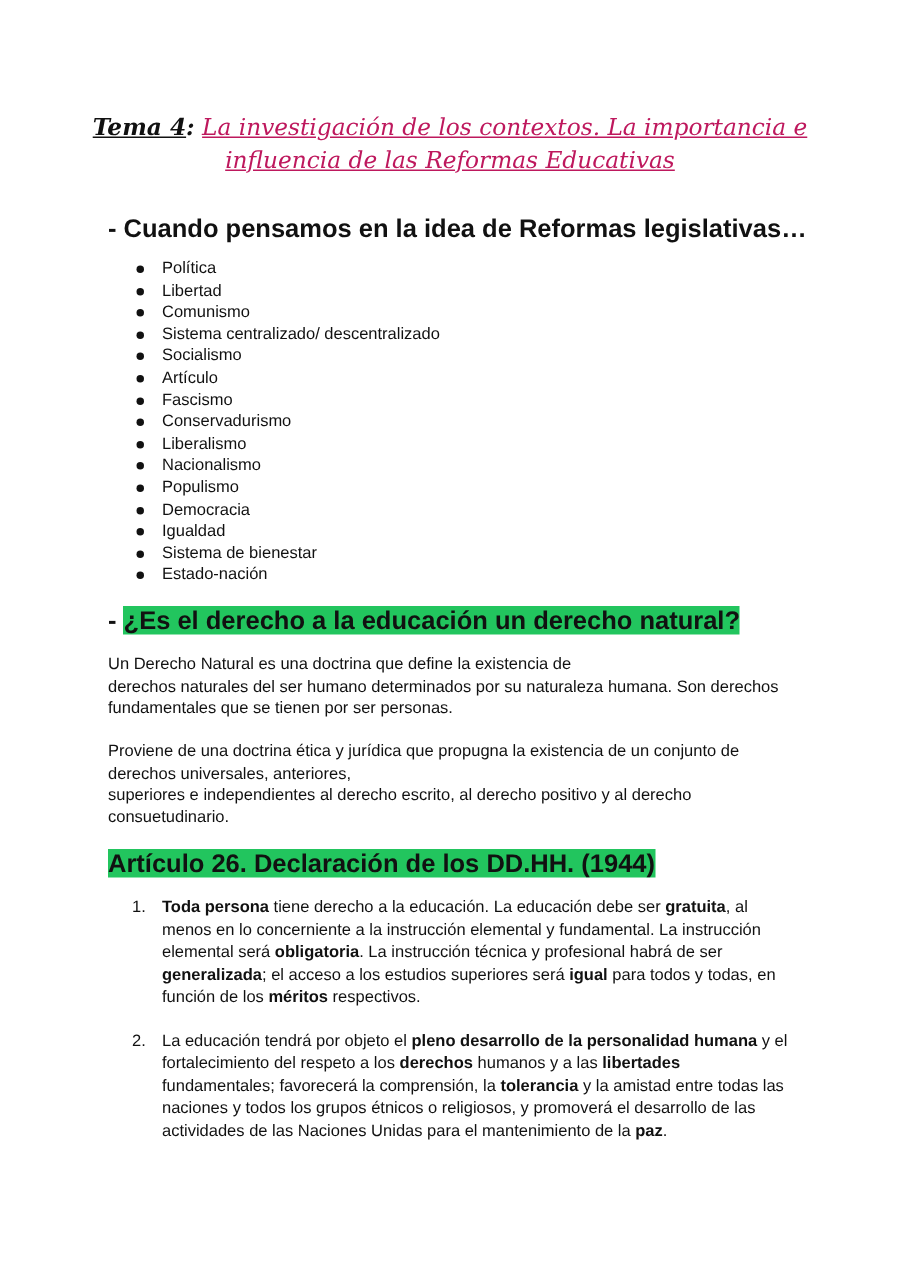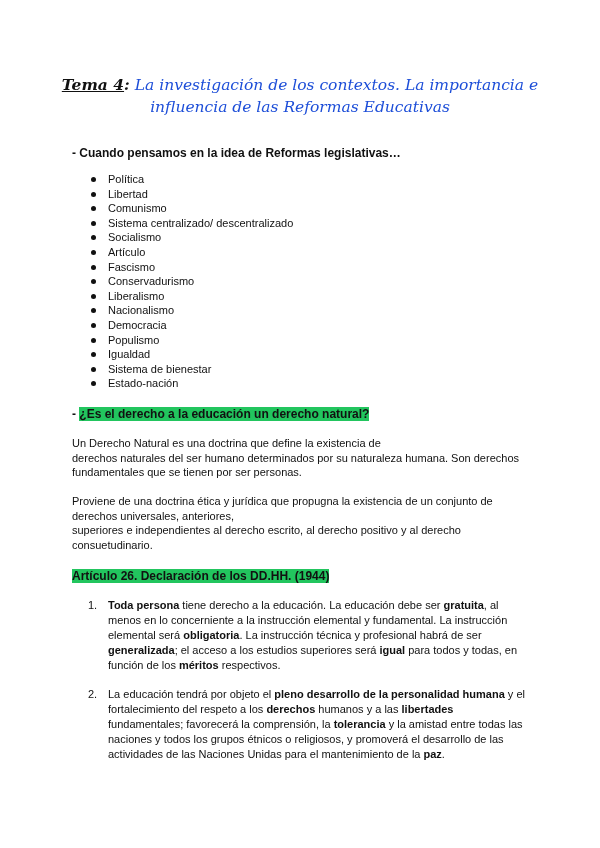--- a/index.html
+++ b/index.html
@@ -3,22 +3,22 @@
 <meta charset="utf-8">
 <style>
   html, body { margin: 0; padding: 0; background: #ffffff; }
   body { width: 600px; height: 848px; position: relative; overflow: hidden;
          font-family: "Liberation Sans", sans-serif; color: #111; }
   .page { position: absolute; left: 0; top: 0; width: 600px; height: 848px; }
   .title { position: absolute; left: 60px; top: 74px; width: 480px; text-align: center;
            font-family: "DejaVu Serif", serif; font-style: italic; font-size: 15.5px; line-height: 22px; }
   .title .label { color: #111; font-weight: bold; text-decoration: underline; }
   .title .colon { color: #111; font-weight: bold; }
-  .title .text { color: #1d4ed8; }
-  .q { position: absolute; left: 72px; font-size: 12px; font-weight: bold; line-height: 14px; }
+  .title .text { color: #be185d; text-decoration: underline; }
+  .q { position: absolute; left: 72px; font-size: 17px; font-weight: bold; line-height: 14px; }
   .q .hl { background: #22c55e; }
   ul.bullets { position: absolute; left: 88px; top: 172px; margin: 0; padding: 0; list-style: none; }
   ul.bullets li { font-size: 11px; line-height: 14.6px; position: relative; padding-left: 20px; }
   ul.bullets li::before { content: ""; position: absolute; left: 3px; top: 5px; width: 5px; height: 5px; border-radius: 50%; background: #111; }
   .para { position: absolute; left: 72px; width: 460px; font-size: 11px; line-height: 14.6px; }
   ol.art { position: absolute; left: 88px; margin: 0; padding: 0; list-style: none; width: 440px; }
   ol.art li { position: relative; padding-left: 20px; font-size: 11px; line-height: 15px; }
   ol.art li .num { position: absolute; left: 0; top: 0; }
   b { font-weight: bold; }
 </style>
@@ -38,22 +38,22 @@
       <li>Política</li>
       <li>Libertad</li>
       <li>Comunismo</li>
       <li>Sistema centralizado/ descentralizado</li>
       <li>Socialismo</li>
       <li>Artículo</li>
       <li>Fascismo</li>
       <li>Conservadurismo</li>
       <li>Liberalismo</li>
       <li>Nacionalismo</li>
+      <li>Populismo</li>
       <li>Democracia</li>
-      <li>Populismo</li>
       <li>Igualdad</li>
       <li>Sistema de bienestar</li>
       <li>Estado-nación</li>
     </ul>
 
   <div class="q" style="top:407px;">
     <span>- </span><span class="hl">¿Es el derecho a la educación un derecho natural?</span>
   </div>
 
   <div class="para" id="para1" style="top:436px;">

